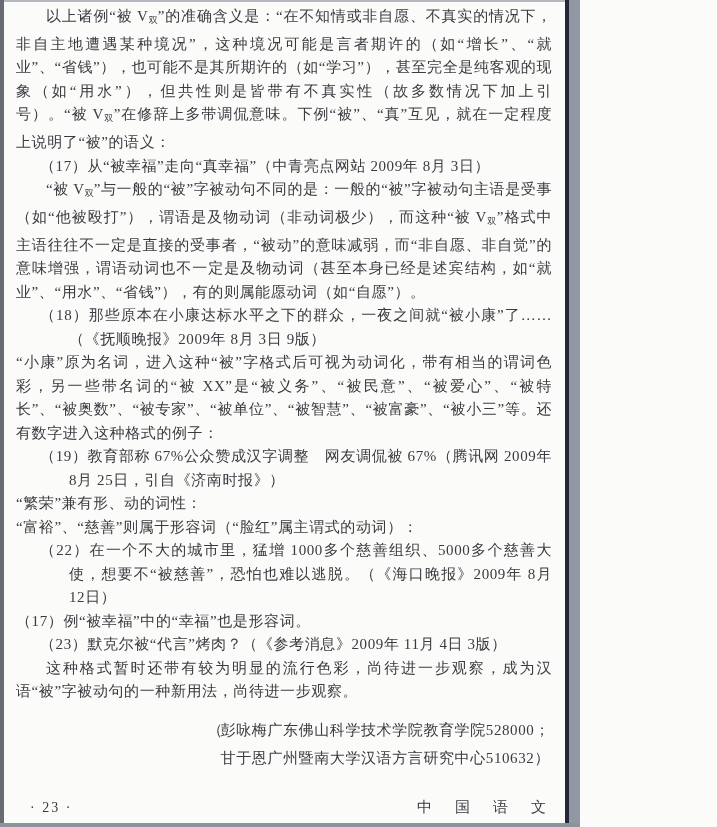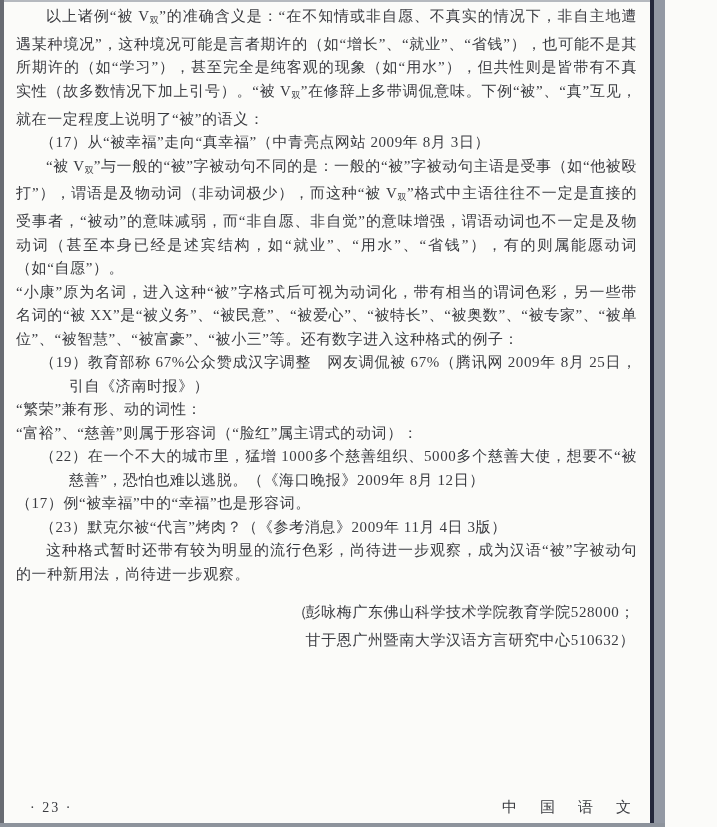--- a/index.html
+++ b/index.html
@@ -7,24 +7,23 @@
     width: 717px; height: 827px;
     overflow: hidden;
   }
   body {
     font-family: "Liberation Serif", "DejaVu Serif", serif;
     background: var(--page-bg, #fbfbf9);
     color: var(--text, #3a3b40);
   }
   .page {
     position: relative;
-    width: 626px; height: 827px;
+    width: 580px; height: 827px;
     overflow: hidden;
     background: var(--page-bg, #fbfbf9);
-    padding-left: 39px;
   }
   
   .edge-top    { position: absolute; top: 0; left: 0; right: 0; height: 2px; background: var(--edge-top, #b5b9bf); }
   .edge-left   { position: absolute; top: 0; bottom: 0; left: 0; width: 4px; background: var(--edge-left, #686b72); }
   .edge-right-line   { position: absolute; top: 0; bottom: 0; right: 11px; width: 4px; background: var(--edge-right-line, #23273a); }
   .edge-right-gutter { position: absolute; top: 0; bottom: 0; right: 0; width: 11px; background: var(--edge-right-gutter, #9298a3); }
   .edge-bottom { position: absolute; left: 0; right: 0; bottom: 0; height: 4px; background: var(--edge-bottom, #8d939c); }
 
   .content {
     position: absolute;
@@ -85,20 +84,21 @@
   <div class="edge-top"></div>
   <div class="edge-left"></div>
   <div class="edge-right-line"></div>
   <div class="edge-right-gutter"></div>
   <div class="edge-bottom"></div>
 
   <div class="content">
     <p class="indent"><span>以上诸例“被 </span><span class="seg-latin">V</span><span class="seg-sub">双</span><span>”的准确含义是：“在不知情或非自愿、不真实的情况下，非自主地遭遇某种境况”，这种境况可能是言者期许的（如“增长”、“就业”、“省钱”），也可能不是其所期许的（如“学习”），甚至完全是纯客观的现象（如“用水”），但共性则是皆带有不真实性（故多数情况下加上引号）。“被 </span><span class="seg-latin">V</span><span class="seg-sub">双</span><span>”在修辞上多带调侃意味。下例“被”、“真”互见，就在一定程度上说明了“被”的语义：</span></p>
     <p class="ex"><span>（17）从“被幸福”走向“真幸福”（中青亮点网站 2009年 8月 3日）</span></p>
     <p class="indent"><span>“被 </span><span class="seg-latin">V</span><span class="seg-sub">双</span><span>”与一般的“被”字被动句不同的是：一般的“被”字被动句主语是受事（如“他被殴打”），谓语是及物动词（非动词极少），而这种“被 </span><span class="seg-latin">V</span><span class="seg-sub">双</span><span>”格式中主语往往不一定是直接的受事者，“被动”的意味减弱，而“非自愿、非自觉”的意味增强，谓语动词也不一定是及物动词（甚至本身已经是述宾结构，如“就业”、“用水”、“省钱”），有的则属能愿动词（如“自愿”）。</span></p>
+    <p class="ex"><span>（18）那些原本在小康达标水平之下的群众，一夜之间就“被小康”了……（《抚顺晚报》2009年 8月 3日 9版）</span></p>
     <p><span>“小康”原为名词，进入这种“被”字格式后可视为动词化，带有相当的谓词色彩，另一些带名词的“被 </span><span class="seg-latin">XX</span><span>”是“被义务”、“被民意”、“被爱心”、“被特长”、“被奥数”、“被专家”、“被单位”、“被智慧”、“被富豪”、“被小三”等。还有数字进入这种格式的例子：</span></p>
     <p class="ex"><span>（19）教育部称 67%公众赞成汉字调整　网友调侃被 67%（腾讯网 2009年 8月 25日，引自《济南时报》）</span></p>
     <p><span>“繁荣”兼有形、动的词性：</span></p>
     <p><span>“富裕”、“慈善”则属于形容词（“脸红”属主谓式的动词）：</span></p>
     <p class="ex"><span>（22）在一个不大的城市里，猛增 1000多个慈善组织、5000多个慈善大使，想要不“被慈善”，恐怕也难以逃脱。（《海口晚报》2009年 8月 12日）</span></p>
     <p><span>（17）例“被幸福”中的“幸福”也是形容词。</span></p>
     <p class="ex"><span>（23）默克尔被“代言”烤肉？（《参考消息》2009年 11月 4日 3版）</span></p>
     <p class="indent"><span>这种格式暂时还带有较为明显的流行色彩，尚待进一步观察，成为汉语“被”字被动句的一种新用法，尚待进一步观察。</span></p>
 
     <div class="authors">

